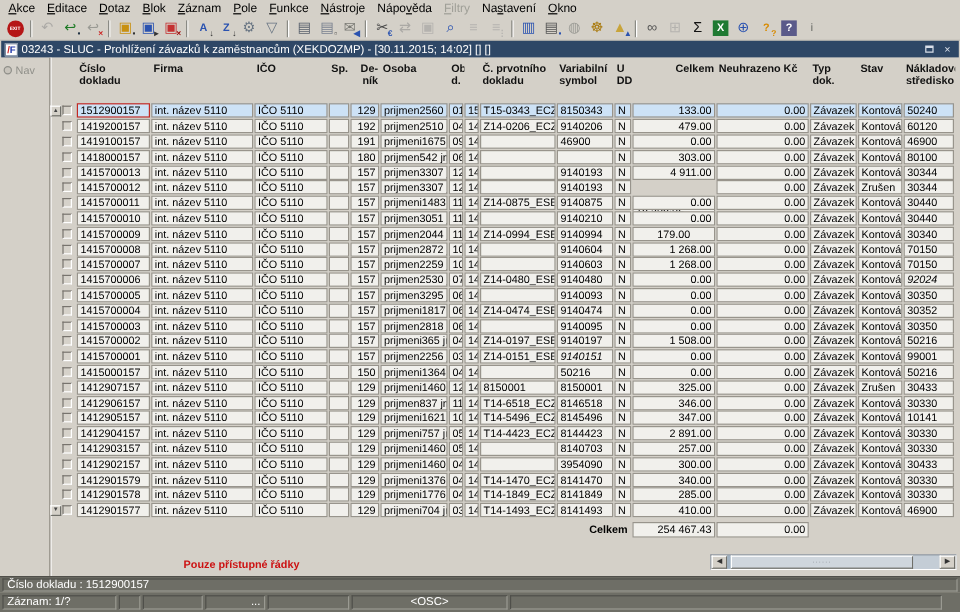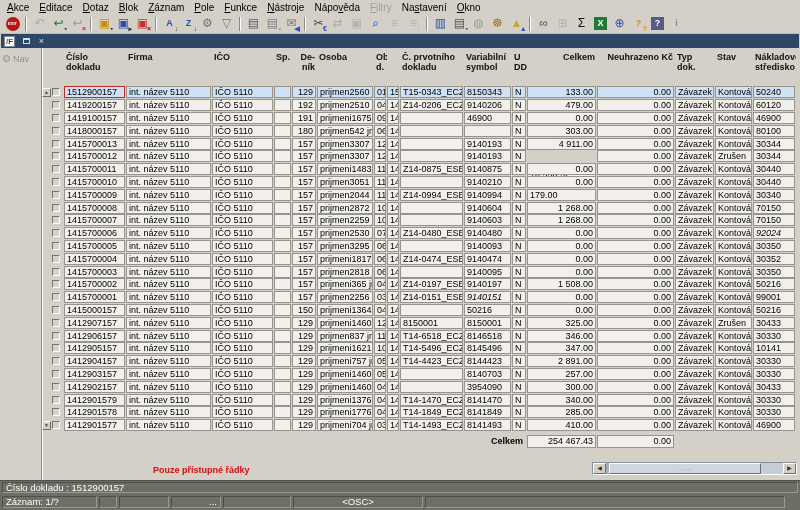--- a/index.html
+++ b/index.html
@@ -220,20 +220,21 @@
     <div class="tb-btn">
       <span class="tb-glyph boxed" style="color: rgb(255, 255, 255); background: rgb(90, 90, 138);">?</span>
     </div>
     <div class="tb-btn">
       <span class="tb-glyph boxed" style="color: rgb(138, 138, 132);">i</span>
     </div>
   </div>
 
 <div class="titlebar">
   <span class="app-ico"><i>/</i><span>F</span></span>
+  <span class="title-text">03243 - SLUC - Prohlížení závazků k zaměstnancům (XEKDOZMP) - [30.11.2015; 14:02]  []  []</span>
   <span class="win-btn">
       <span class="restore-shape"></span>
     </span>
   <span class="win-btn">
       <span>×</span>
     </span>
 </div>
 
 <div class="client">
   <div class="vgroove"></div>
@@ -278,21 +279,21 @@
         <div>Variabilní</div>
         <div>symbol</div>
       </div>
       <div class="hdr-cell" style="width: 15px;">
         <div>U</div>
         <div>DD</div>
       </div>
       <div class="hdr-cell" style="width: 70px; text-align: right;">
         <div>Celkem</div>
       </div>
-      <div class="hdr-cell" style="width: 78px; text-align: right;">
+      <div class="hdr-cell" style="width: 78px; text-align: left;">
         <div>Neuhrazeno Kč</div>
       </div>
       <div class="hdr-cell" style="width: 40px;">
         <div>Typ</div>
         <div>dok.</div>
       </div>
       <div class="hdr-cell" style="width: 38px;">
         <div>Stav</div>
       </div>
       <div class="hdr-cell" style="width: 43px;">
@@ -488,21 +489,21 @@
         <div class="cell" style="width: 85px;">int. název 5110</div>
         <div class="cell" style="width: 61px;">IČO 5110</div>
         <div class="cell" style="width: 17px;"></div>
         <div class="cell" style="width: 24px; text-align: right;">157</div>
         <div class="cell" style="width: 56px;">prijmen2044 j</div>
         <div class="cell" style="width: 12px;">11</div>
         <div class="cell" style="width: 12px;">14</div>
         <div class="cell" style="width: 63px;">Z14-0994_ESEK01</div>
         <div class="cell" style="width: 47px;">9140994</div>
         <div class="cell" style="width: 14px;">N</div>
-        <div class="cell" style="width: 69px; text-align: left;">179.00</div>
+        <div class="cell" style="width: 69px; text-align: center;">179.00</div>
         <div class="cell" style="width: 77px; text-align: right;">0.00</div>
         <div class="cell" style="width: 39px;">Závazek k z</div>
         <div class="cell" style="width: 37px;">Kontován</div>
         <div class="cell" style="width: 42px;">30340</div>
       </div>
       <div class="row">
         <div class="gutter"></div>
         <div class="cbcell">
           <span class="cb"></span>
         </div>

